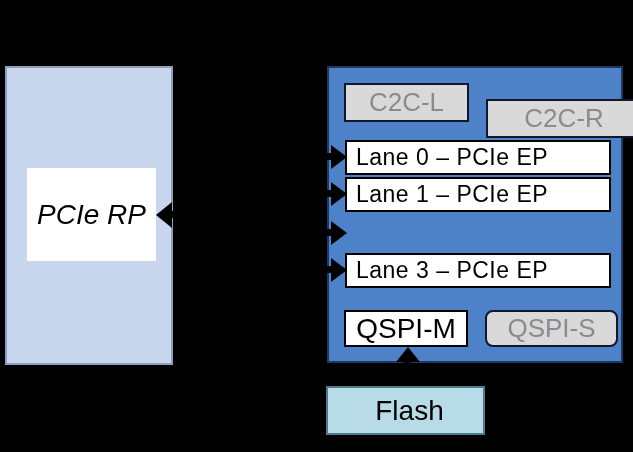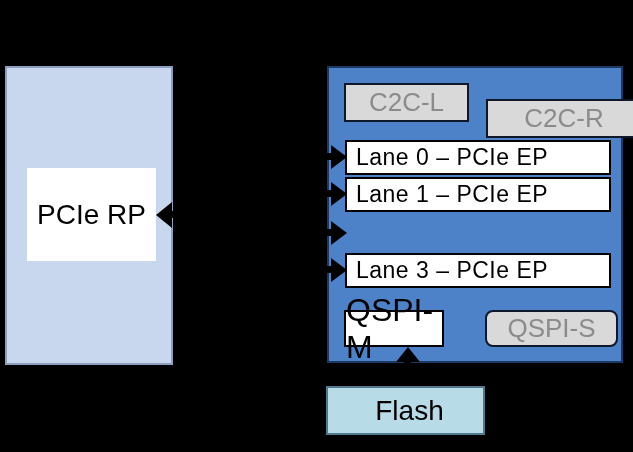--- a/index.html
+++ b/index.html
@@ -21,21 +21,21 @@
     width: 168px; height: 299px;
     background: #C9D7EE;
     border: 2px solid #8D9FBE;
   }
   .rp-box {
     position: absolute;
     left: 20px; top: 100px;          
     width: 129px; height: 93px;
     background: #FFFFFF;
     display: flex; align-items: center; justify-content: center;
-    font-size: 28px; color: #000000;
+    font-size: 28px; color: #000000; font-style: italic;
   }
 
   
   .device-block {
     position: absolute;
     left: 327px; top: 66px;
     width: 296px; height: 297px;
     background: #4E82C8;
     border: 2px solid #1B3A63;
   }
@@ -64,25 +64,25 @@
     text-align: right;
   }
   .lane-0 { top: 72px; }
   .lane-1 { top: 109px; }
   .lane-2 { top: 148px; }
   .lane-3 { top: 185px; }
 
   .qspi-m {
     position: absolute;
     left: 15px; top: 242px;
-    width: 100px; height: 37px;
+    width: 124px; height: 37px;
     background: #FFFFFF;
     border: 2px solid #000000;
     display: flex; align-items: center; justify-content: center;
-    font-size: 32px; color: #000000;
+    font-size: 28px; color: #000000;
   }
   .qspi-s { left: 156px; top: 242px; width: 133px; height: 37px; border-radius: 8px; }
 
   
   .flash-box {
     position: absolute;
     left: 326px; top: 386px;
     width: 159px; height: 49px;
     background: #B7DCE7;
     border: 2px solid #4E7A8C;

